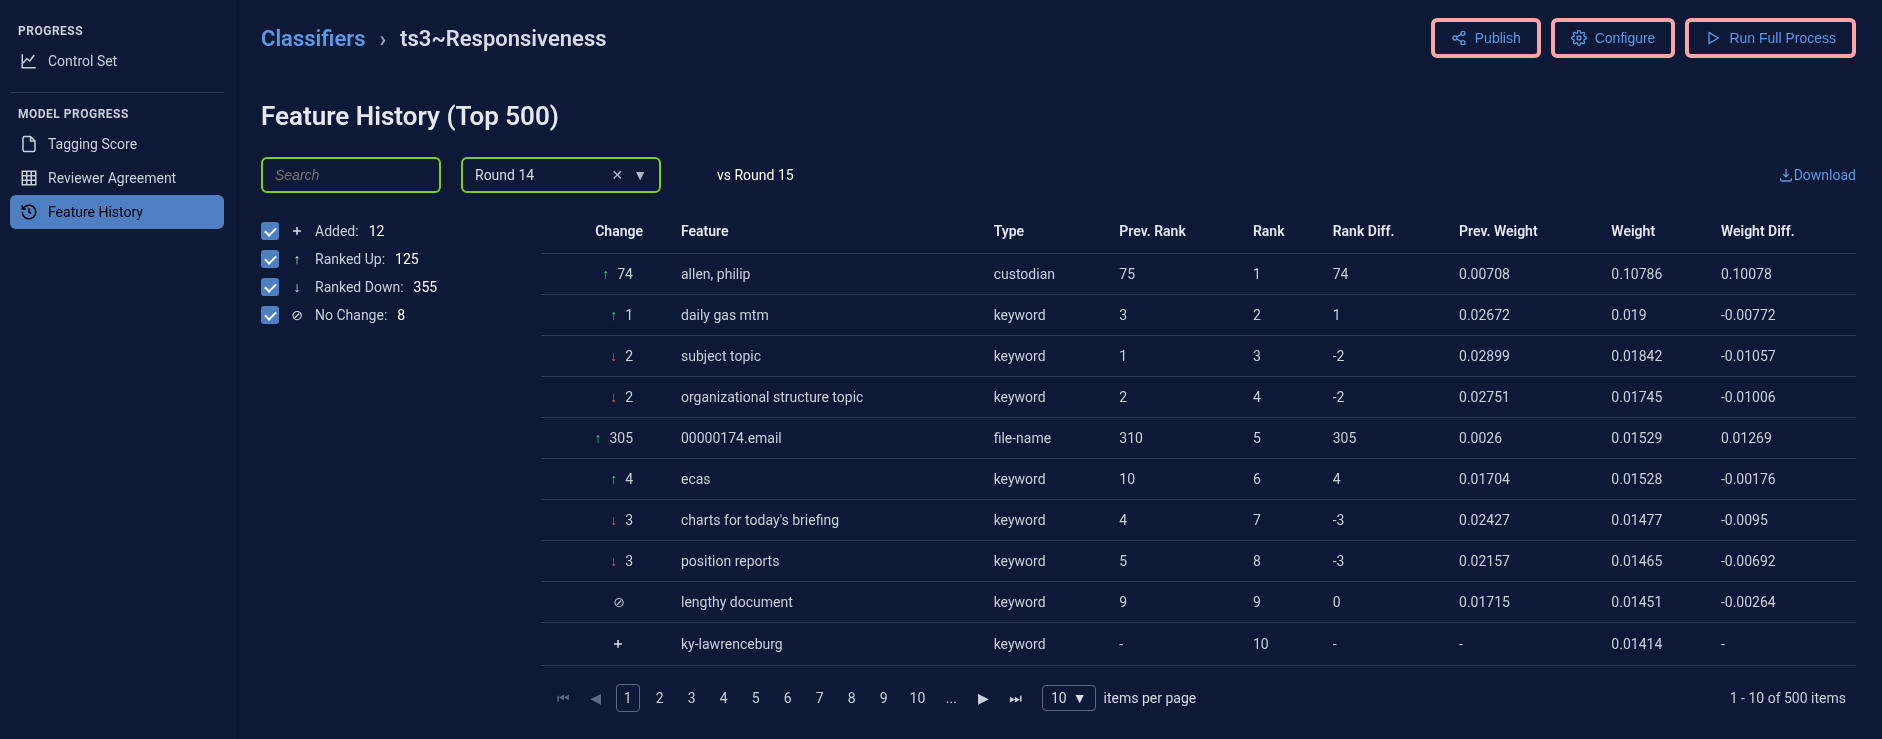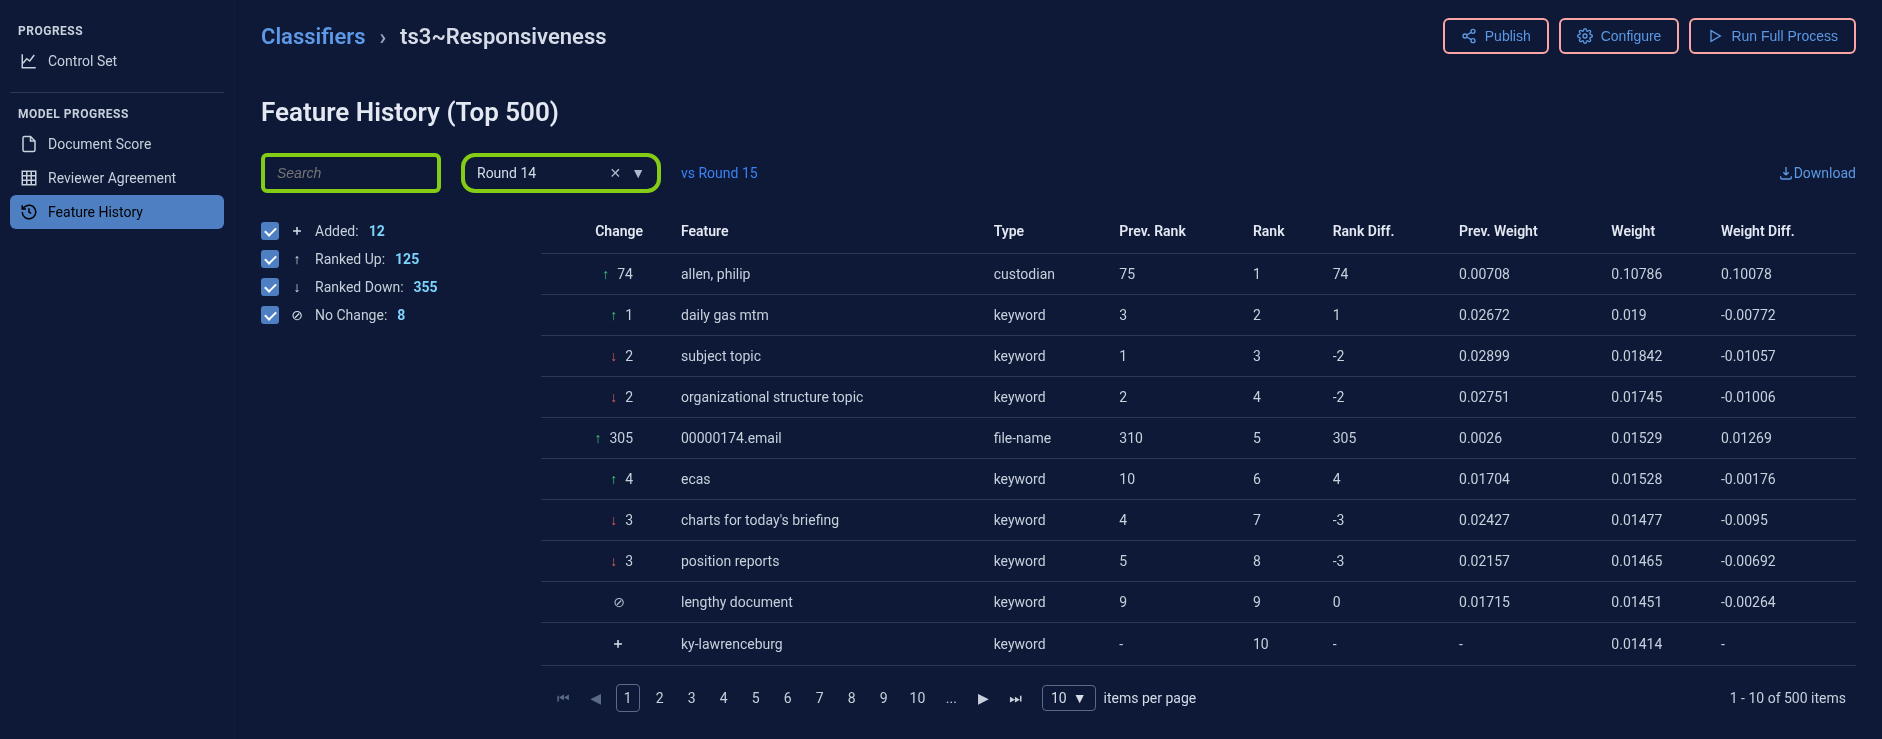--- a/index.html
+++ b/index.html
@@ -64,21 +64,21 @@
   font-weight: 600;
 }
 .breadcrumb-link { color: #5d99e6; cursor: pointer; }
 .breadcrumb-sep { color: #9aa7bf; }
 .breadcrumb-current { color: #d5dce8; }
 .top-actions { display: flex; gap: 10px; }
 .btn-outline {
   display: flex;
   align-items: center;
   gap: 8px;
-  border: 2px solid #fca5a5;
+  border: 4px solid #fca5a5;
   color: #5d99e6;
   background: transparent;
   padding: 8px 16px;
   border-radius: 6px;
   cursor: pointer;
   font-size: 14px;
 }
 .btn-outline svg { width: 16px; height: 16px; }
 .page-title {
   font-size: 26px;
@@ -87,40 +87,39 @@
   margin-bottom: 26px;
 }
 .toolbar {
   display: flex;
   align-items: center;
   gap: 20px;
   margin-bottom: 20px;
 }
 .input-box {
   background: #0d1936;
-  border: 4px solid #84cc16;
+  border: 2px solid #84cc16;
   border-radius: 6px;
   padding: 8px 12px;
   color: #d5dce8;
   font-size: 14px;
   font-style: italic;
 }
 .search-box { width: 180px; }
 .round-select {
   display: flex;
   align-items: center;
   gap: 10px;
   width: 200px;
   justify-content: space-between;
   font-style: normal;
-  border-radius: 14px;
 }
 .round-select-icons { display: flex; gap: 10px; color: #aeb8cc; }
 .round-select-icons span { cursor: pointer; }
-.vs-label { color: #3b82f6; }
+.vs-label { color: #ffffff; margin-left: 36px; }
 .toolbar-spacer { flex: 1; }
 .download-btn {
   display: flex;
   align-items: center;
   gap: 0;
   color: #5d99e6;
   cursor: pointer;
 }
 .content-row { display: flex; gap: 20px; }
 .filters { width: 260px; padding-top: 4px; }
@@ -145,21 +144,21 @@
   content: "";
   width: 5px;
   height: 9px;
   border: solid #fff;
   border-width: 0 2px 2px 0;
   transform: rotate(45deg);
   margin-top: -2px;
 }
 .filter-icon { width: 16px; height: 16px; display: flex; align-items: center; justify-content: center; color: #d5dce8; }
 .filter-label { color: #c8d0dc; }
-.filter-count { font-weight: 700; color: #7dd3fc; }
+.filter-count { font-weight: 400; color: #ffffff; }
 .table-wrap { flex: 1; }
 table { width: 100%; border-collapse: collapse; }
 th {
   text-align: left;
   padding: 10px 10px 14px;
   font-weight: 600;
   color: #e3e8f2;
   border-bottom: 1px solid #2a3850;
   font-size: 14px;
 }
@@ -224,21 +223,21 @@
       </svg>
     <span>Control Set</span>
   </div>
   <hr class="sidebar-divider">
   <div class="sidebar-section-title">MODEL PROGRESS</div>
   <div class="sidebar-item">
     <svg class="icon-svg" viewBox="0 0 24 24">
         <path d="M14 2H6a2 2 0 0 0-2 2v16a2 2 0 0 0 2 2h12a2 2 0 0 0 2-2V8z"></path>
         <path d="M14 2v6h6"></path>
       </svg>
-    <span>Document Score</span>
+    <span>Tagging Score</span>
   </div>
   <div class="sidebar-item">
     <svg class="icon-svg" viewBox="0 0 24 24">
         <rect x="3" y="3" width="18" height="18"></rect>
         <path d="M3 9h18M3 15h18M9 3v18M15 3v18"></path>
       </svg>
     <span>Reviewer Agreement</span>
   </div>
   <div class="sidebar-item active">
     <svg class="icon-svg" viewBox="0 0 24 24">

